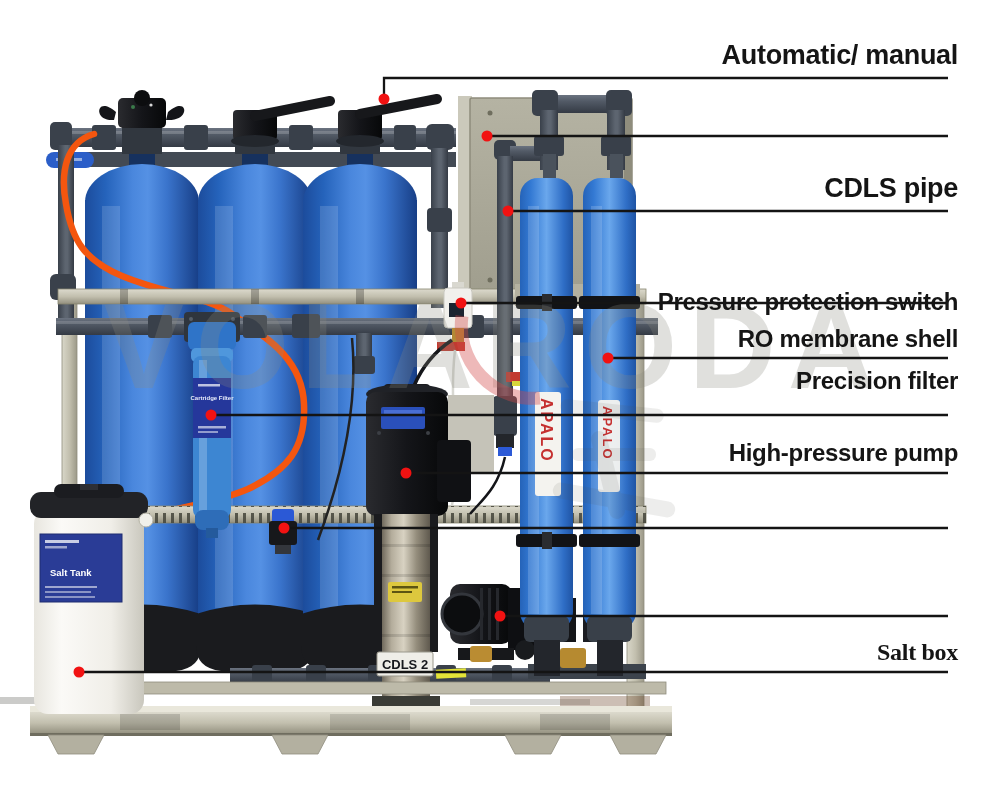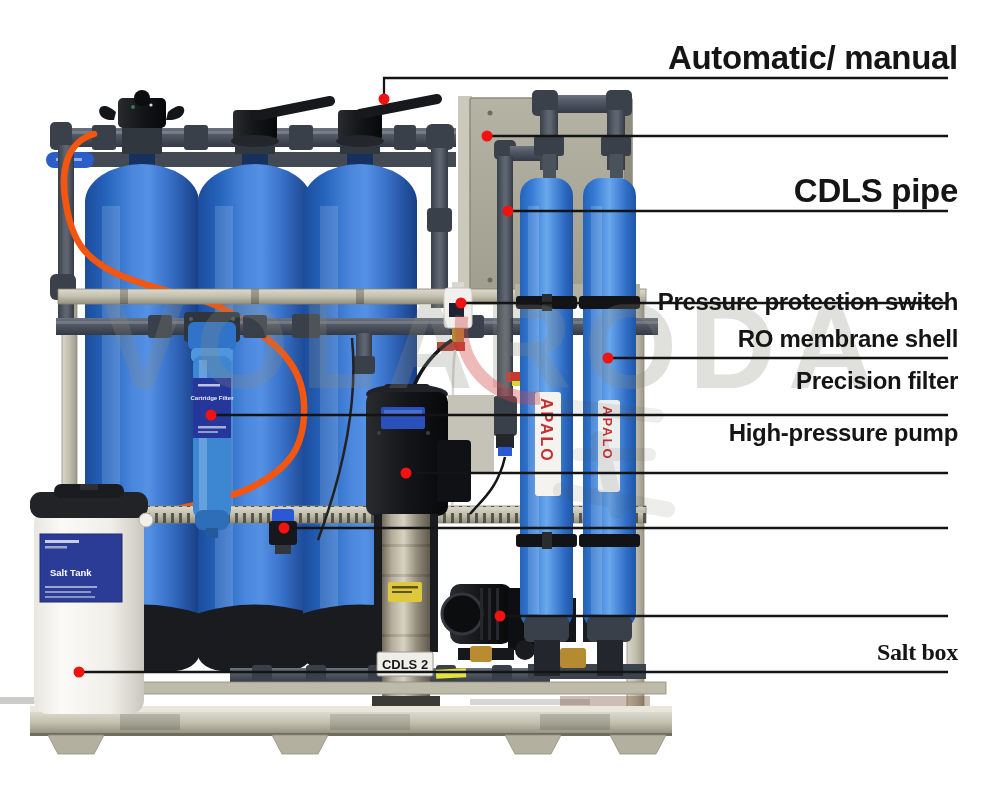--- a/index.html
+++ b/index.html
@@ -1,21 +1,21 @@
 <!DOCTYPE html>
 <html><head>
 <meta charset="utf-8">
 <style>
   html,body{margin:0;padding:0;background:#ffffff;}
   #stage{position:relative;width:990px;height:792px;overflow:hidden;background:#fff;
          font-family:"Liberation Sans",sans-serif;}
   #machine-svg{position:absolute;left:0;top:0;}
   .callout-label{position:absolute;right:32px;text-align:right;font-weight:700;color:#151515;
                  white-space:nowrap;line-height:1.05;letter-spacing:-0.3px;}
-  .callout-label.big{font-size:33px;}
+  .callout-label.big{font-size:27px;}
   .callout-label.small{font-size:24px;}
 </style>
 </head>
 <body>
 
 <div id="stage">
 
 <svg id="machine-svg" width="990" height="792" viewBox="0 0 990 792">
   <defs>
     <linearGradient id="tankGrad" x1="0" y1="0" x2="1" y2="0">
@@ -407,16 +407,16 @@
     <circle cx="500" cy="616" r="5.5"></circle>
     <circle cx="79" cy="672" r="5.5"></circle>
   </g>
 </svg>
 
 <div class="callout-label big" style="top:41px;">Automatic/ manual</div>
 <div class="callout-label big" style="top:174px;">CDLS pipe</div>
 <div class="callout-label small" style="top:271px;margin-top:18px;">Pressure protection switch</div>
 <div class="callout-label small" style="top:326px;">RO membrane shell</div>
 <div class="callout-label small" style="top:368px;">Precision filter</div>
-<div class="callout-label small" style="top:420px;">High-pressure pump</div>
+<div class="callout-label small" style="top:440px;">High-pressure pump</div>
 <div class="callout-label small" style="top:640px;font-family:Liberation Serif, serif;">Salt box</div>
 
 </div>
 
 </body></html>

